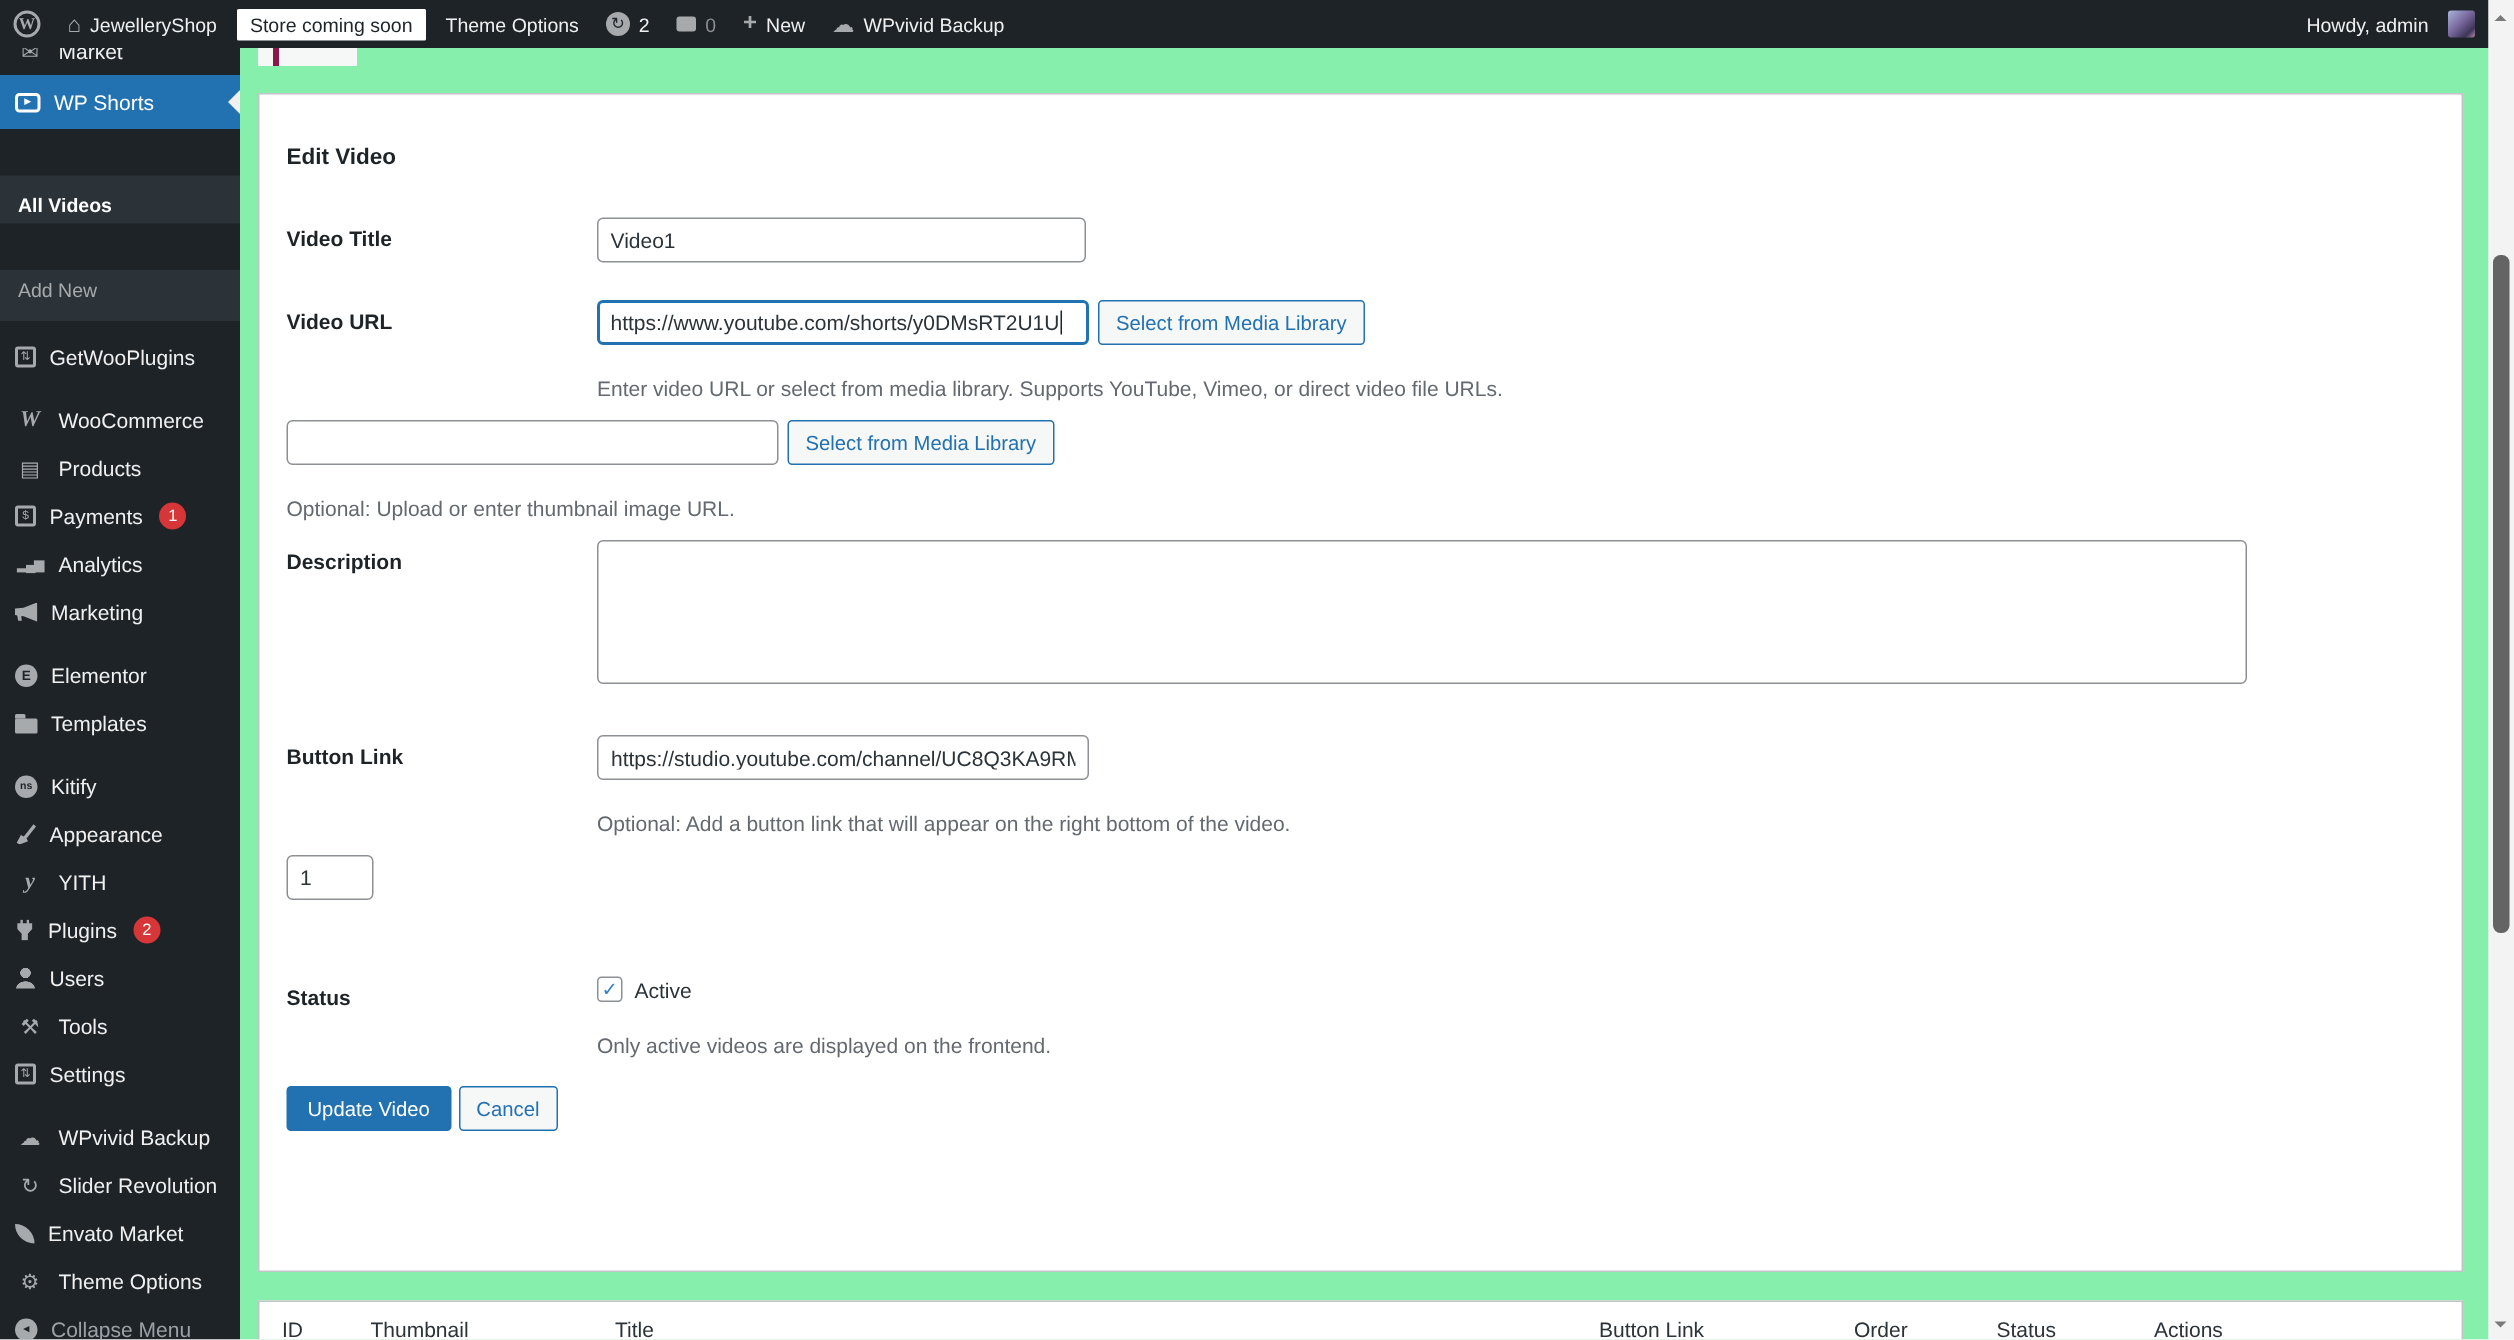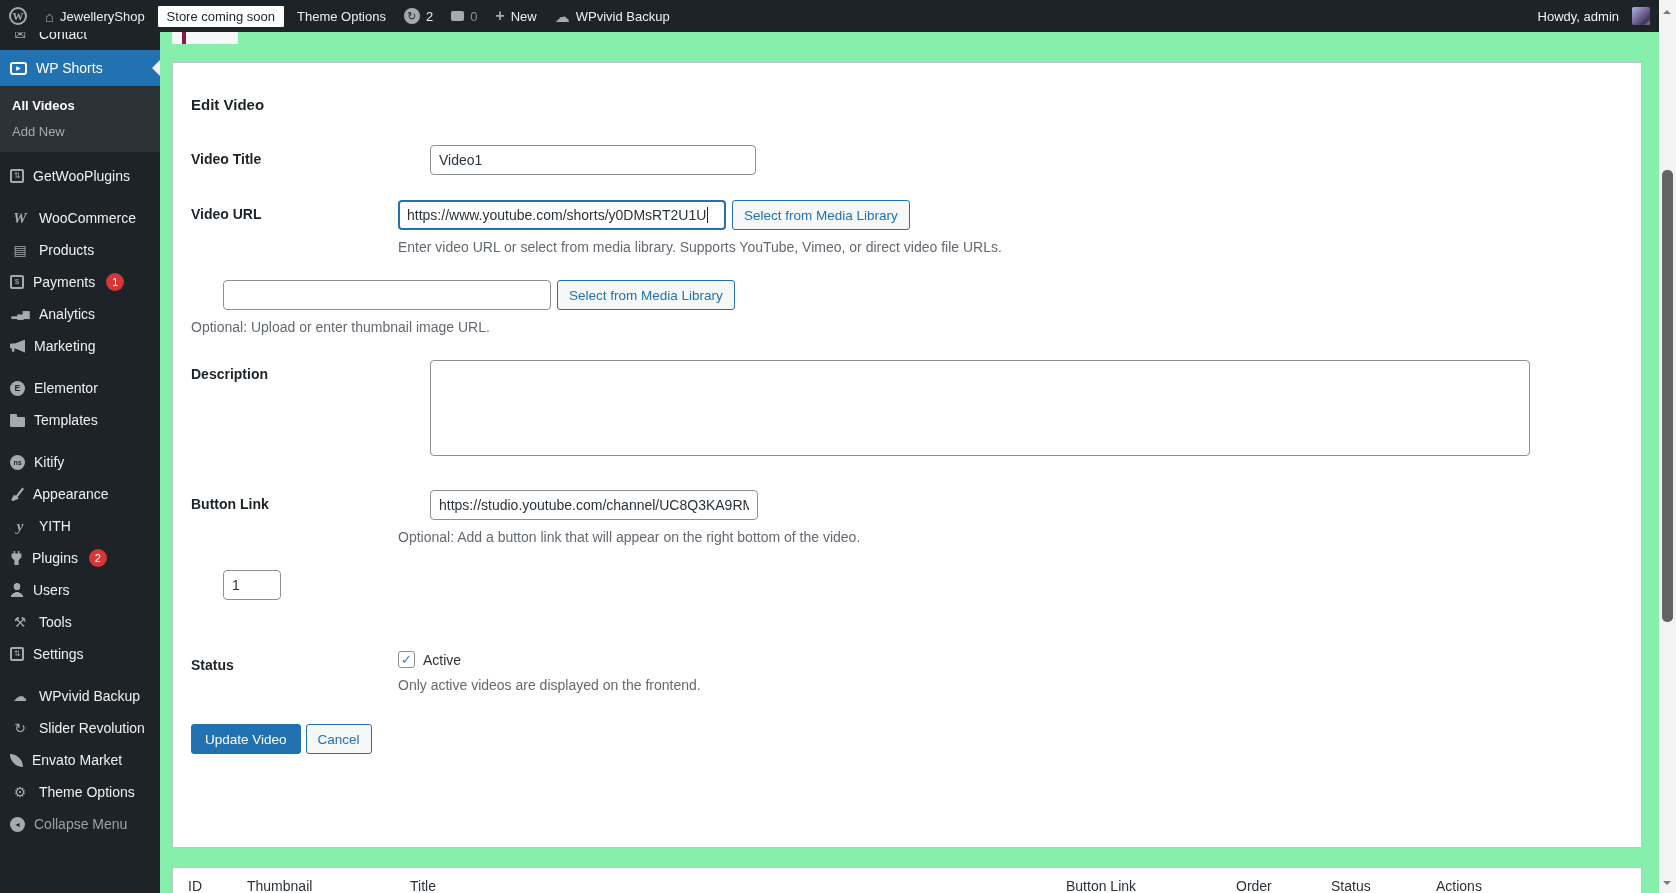--- a/index.html
+++ b/index.html
@@ -28,21 +28,21 @@
             background:linear-gradient(135deg,#a9b6d9 0%,#7b6aa0 45%,#3d3558 80%,#b48ab0 100%); }
 
   
   .sidebar { position:absolute; left:0; top:32px; width:160px; height:861px; background:#1d2327; overflow:hidden; z-index:20; }
   .sitem { position:relative; height:32px; display:flex; align-items:center; gap:9px; padding:0 10px;
            font-size:14px; color:#f0f0f1; cursor:pointer; }
   .sitem.partial { margin-top:-14px; }
   .sitem.selected { background:#2271b1; color:#fff; height:36px; }
   .sitem.selected::after { content:''; position:absolute; right:0; top:50%; margin-top:-8px;
                            border:8px solid transparent; border-right-color:#f0f0f1; }
-  .sitem.sub { height:26px; padding-left:12px; font-size:13px; color:#a7aaad; background:#2c3338; }
+  .sitem.sub { height:26px; padding-left:12px; font-size:13px; color:#a7aaad; background:#2c3338;margin-top:31px; }
   .sitem.sub.first { height:32px; padding-top:6px; }
   .sitem.sub.last  { height:34px; padding-bottom:8px; }
   .sitem.sub.current { color:#ffffff; font-weight:bold; }
   .sitem.muted { color:#9ca1a7; }
   .sep { height:10px; }
   .gap8 { height:8px; }
   .sbadge { min-width:18px; height:18px; border-radius:9px; background:#d63638; color:#fff; font-size:11px;
             display:inline-flex; align-items:center; justify-content:center; padding:0 5px; margin-left:2px; }
   
   .mi { display:inline-flex; width:20px; min-width:20px; justify-content:center; align-items:center;
@@ -76,23 +76,23 @@
   .notice-bar { position:absolute; left:10px; top:0; width:4px; height:12px; background:#8c1749; }
 
   .card { position:absolute; left:12px; width:1470px; background:#fff; border:1px solid #c3c4c7; }
   .form-card { top:30px; height:786px; }
   .table-card { top:835px; height:70px; }
 
   .form-card h2 { position:absolute; left:18px; top:33px; font-size:15px; font-weight:bold; color:#1d2327; }
   .frow { position:absolute; left:18px; right:18px; display:flex; }
   .flabel { width:207px; min-width:207px; padding-top:6px; font-size:14px; font-weight:bold; color:#1d2327; }
   .ffield { flex:1; }
-  .help { margin-top:9px; font-size:14px; color:#646970; }
+  .help { margin-top:21px; font-size:14px; color:#646970; }
   .txt { height:30px; border:1px solid #8c8f94; border-radius:4px; background:#fff; color:#2c3338;
-         font-size:14px; padding:0 8px; font-family:"Liberation Sans","DejaVu Sans",sans-serif;margin-left:32px; }
+         font-size:14px; padding:0 8px; font-family:"Liberation Sans","DejaVu Sans",sans-serif; }
   .fakefield { display:inline-flex; align-items:center; width:328px; height:30px; border:2px solid #2271b1;
                border-radius:4px; background:#fff; color:#2c3338; font-size:14px; padding:0 7px; }
   .caret { display:inline-block; width:1px; height:16px; background:#1d2327; margin-left:1px; }
   .btn { display:inline-flex; align-items:center; justify-content:center; height:30px; border-radius:3px;
          font-size:13.5px; cursor:pointer; font-family:"Liberation Sans","DejaVu Sans",sans-serif; }
   .btn-secondary { background:#f6f7f7; border:1px solid #2271b1; color:#2271b1; padding:0 11px; }
   .btn-primary { background:#2271b1; border:1px solid #2271b1; color:#fff; padding:0 13px; }
   .media-btn { margin-left:6px; height:30px; }
   .inline-field { display:flex; align-items:flex-start; }
   textarea.txt { width:1100px; height:96px; resize:none; padding:6px 8px; }
@@ -152,21 +152,21 @@
       <span class="ab-item">
         <span>Howdy, admin</span>
         <span class="avatar"></span>
       </span>
     </div>
   </div>
 
   <div class="sidebar" id="sidebar">
       <div class="sitem partial">
         <span class="mi">✉</span>
-        <span>Contact</span>
+        <span>Market</span>
       </div>
       <div class="sitem selected">
         <span class="mi ic-play">▶</span>
         <span>WP Shorts</span>
       </div>
       <div class="sitem sub first current">
         <span>All Videos</span>
       </div>
       <div class="sitem sub last">
         <span>Add New</span>

